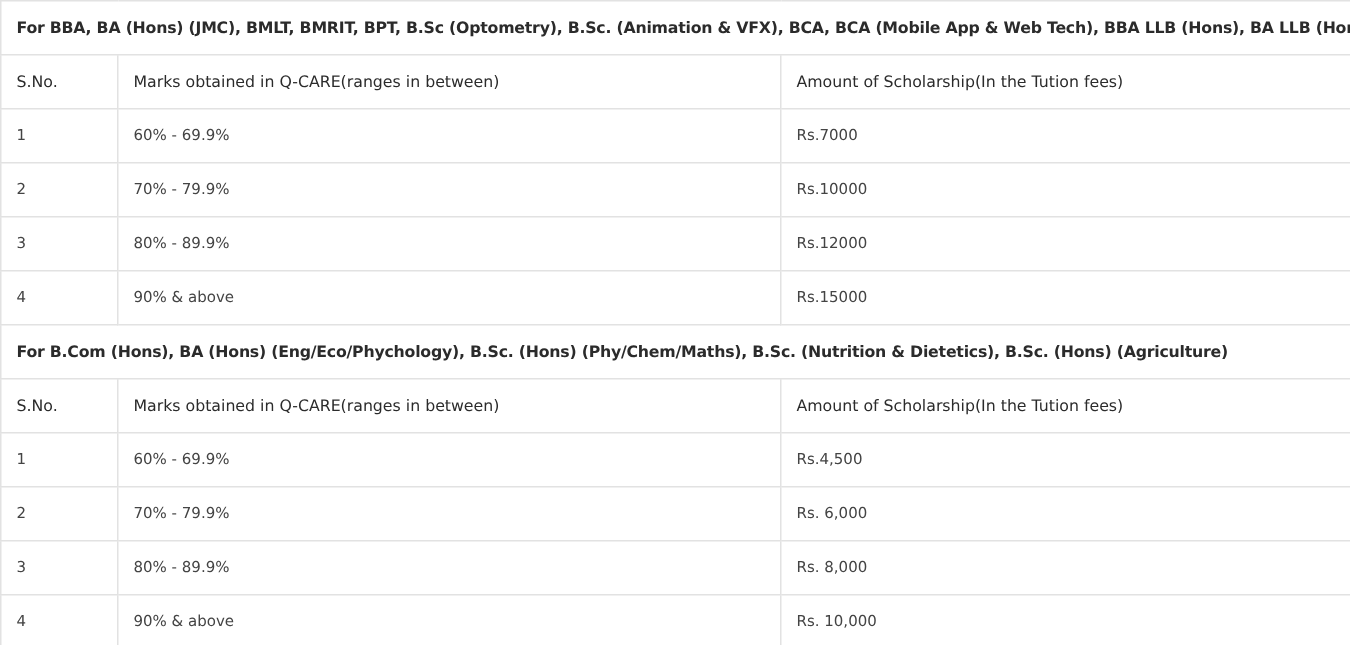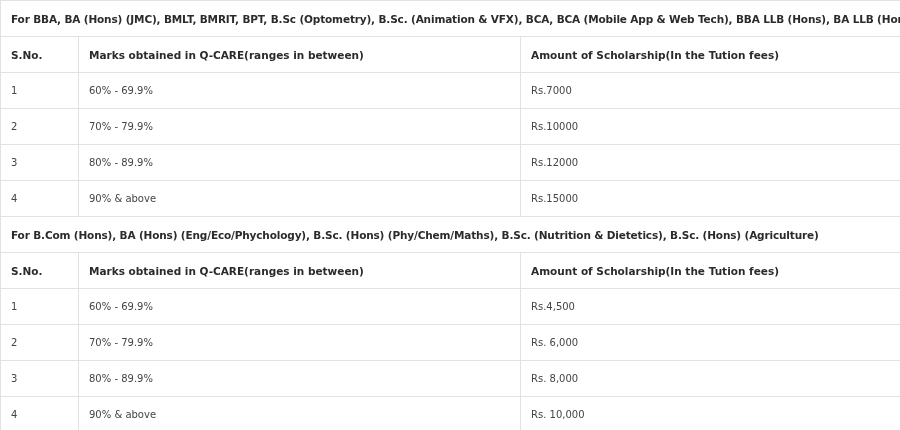--- a/index.html
+++ b/index.html
@@ -1,21 +1,21 @@
 <!DOCTYPE html>
 <html><head>
 <meta charset="utf-8">
 <style>
   html, body { margin: 0; padding: 0; background: #ffffff; }
   body { width: 900px; height: 430px; overflow: hidden; font-family: "DejaVu Sans", sans-serif; color: #333333; }
   .wrap { width: 910px; }
   table { border-collapse: collapse; width: 910px; table-layout: fixed; }
   td { border: 1px solid #e2e2e2; height: 35px; padding: 0 0 0 10px; font-size: 10.5px; vertical-align: middle; white-space: nowrap; overflow: hidden; }
   tr.section td { font-weight: bold; font-size: 10.5px; color: #2b2b2b; letter-spacing: -0.15px; }
-  tr.head td { font-weight: bold; color: #2b2b2b; margin-top: 36px; }
+  tr.head td { font-weight: normal; color: #2b2b2b; margin-top: 36px; }
   tr.row td { color: #444444; font-size: 10px; }
 </style>
 </head>
 <body>
 
 <div class="wrap">
 <table>
   <colgroup>
         <col style="width:78px">
         <col style="width:442px">

